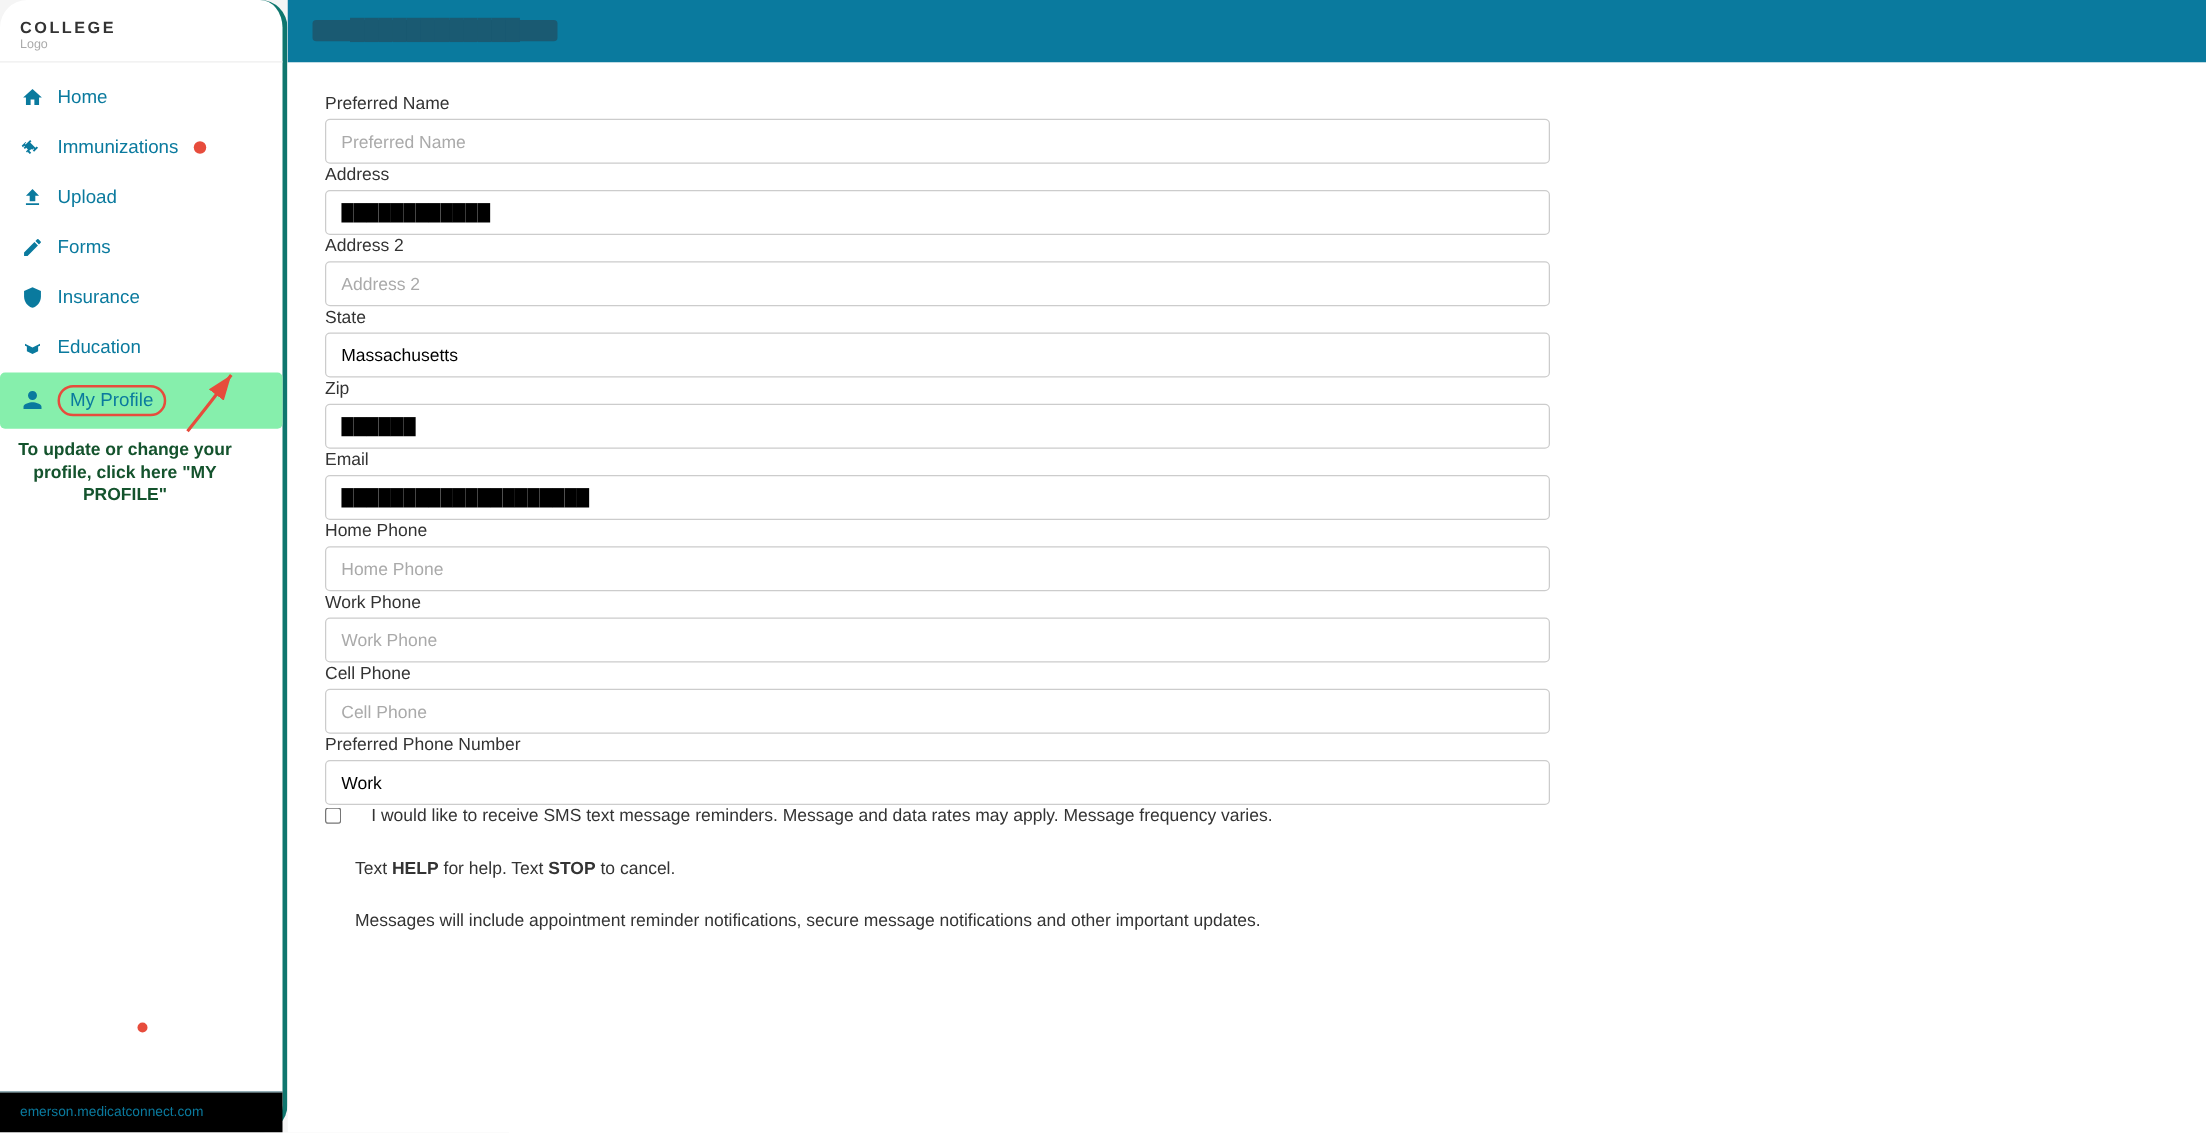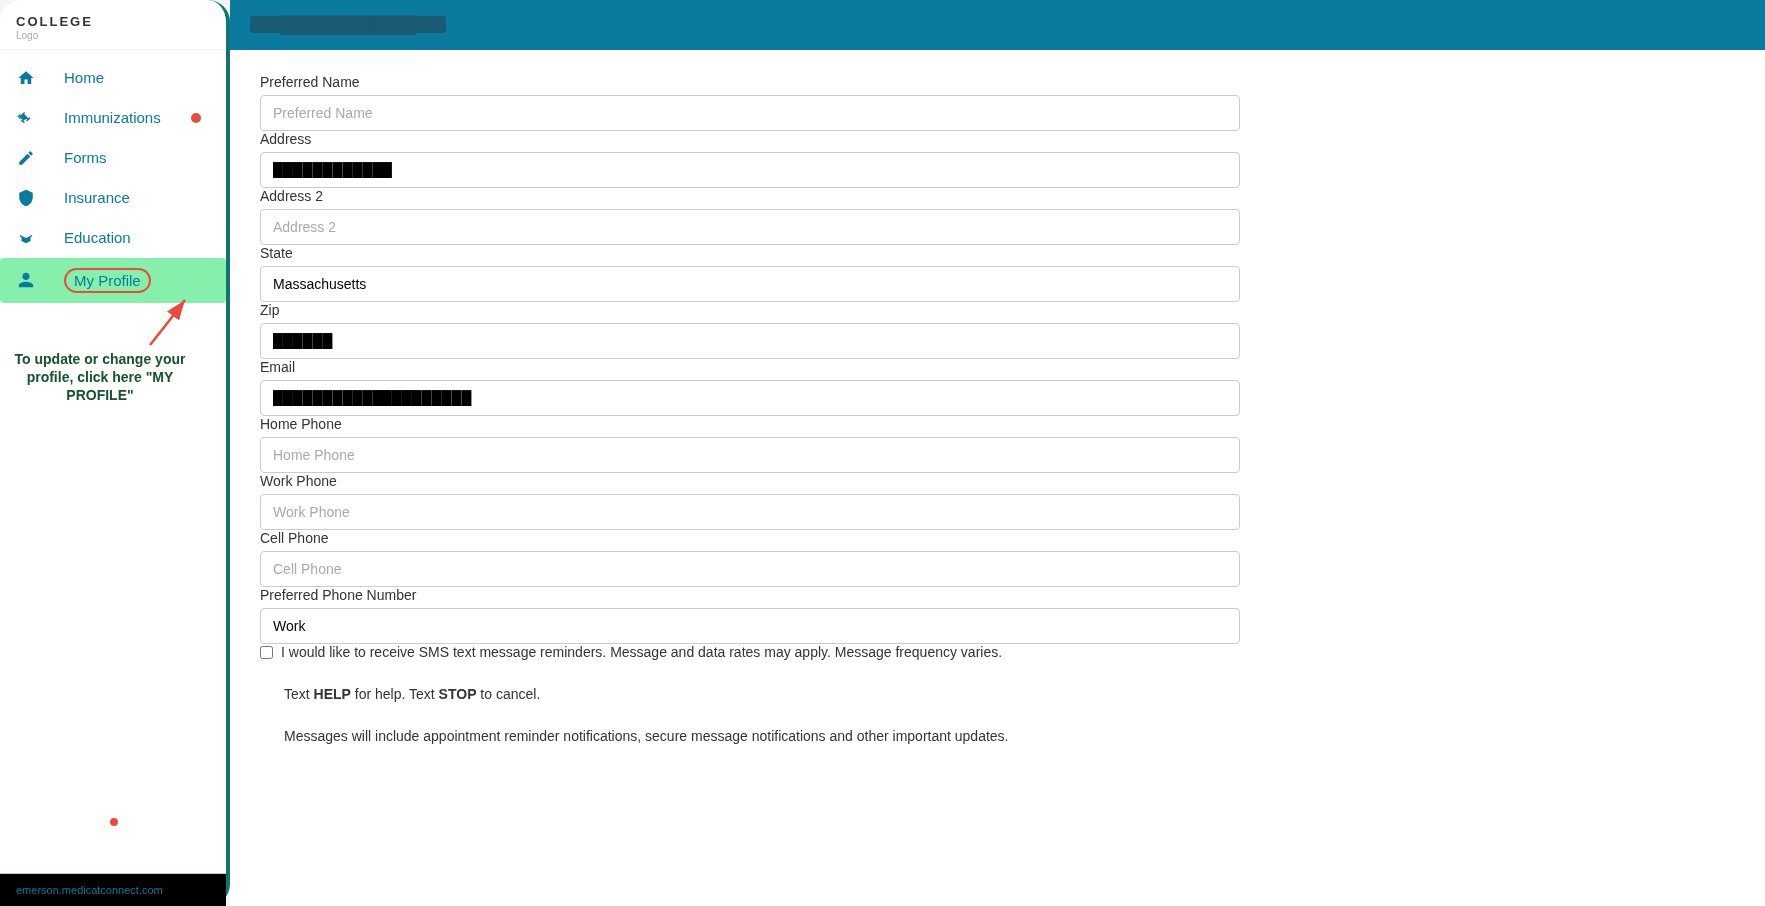--- a/index.html
+++ b/index.html
@@ -41,21 +41,21 @@
       padding-top: 8px;
     }
     .nav-item {
       display: flex;
       align-items: center;
       padding: 10px 16px;
       cursor: pointer;
       color: #0a7a9e;
       font-size: 15px;
       font-weight: 500;
-      gap: 28px;
+      gap: 10px;
       position: relative;
     }
     .nav-item.active {
       background: #86efac;
       border-radius: 4px;
     }
     .nav-icon {
       width: 20px;
       height: 20px;
       display: flex;
@@ -166,21 +166,21 @@
     }
     .form-input::placeholder {
       color: #aaa;
     }
     .form-input.has-value {
       color: #000;
     }
     .checkbox-row {
       display: flex;
       align-items: flex-start;
-      gap: 8px;
+      gap: 24px;
       max-width: 980px;
       margin-bottom: 12px;
     }
     .checkbox-row input[type="checkbox"] {
       margin-top: 2px;
       flex-shrink: 0;
     }
     .checkbox-label {
       font-size: 14px;
       color: #333;
@@ -216,20 +216,28 @@
     <div class="nav-item">
       <span class="nav-icon">
         <svg width="18" height="18" viewBox="0 0 24 24" fill="#0a7a9e">
             <path d="M6.4 17.6L5 16.2l2.1-2.1-1.8-1.8-1.4 1.4-1.4-1.4 1.4-1.4-.7-.7-1.4 1.4-1.4-1.4 4.2-4.2.7.7-1.4 1.4.7.7 4.9-4.9 1.4 1.4-1.4 1.4 5.6 5.6 1.4-1.4 1.4 1.4-4.2 4.2-1.4-1.4 1.4-1.4-.7-.7-1.4 1.4-.7-.7L8.5 15.5l2.1 2.1-1.4 1.4-2.8-2.8z"></path>
           </svg>
       </span>
       <span>Immunizations</span>
       <span class="nav-badge"></span>
     </div>
 
+    <div class="nav-item">
+      <span class="nav-icon">
+        <svg width="18" height="18" viewBox="0 0 24 24" fill="#0a7a9e">
+            <path d="M9 16h6v-6h4l-7-7-7 7h4zm-4 2h14v2H5z"></path>
+          </svg>
+      </span>
+      <span>Upload</span>
+    </div>
 
     <div class="nav-item">
       <span class="nav-icon">
         <svg width="18" height="18" viewBox="0 0 24 24" fill="#0a7a9e">
             <path d="M3 17.25V21h3.75L17.81 9.94l-3.75-3.75L3 17.25zM20.71 7.04a1 1 0 000-1.41l-2.34-2.34a1 1 0 00-1.41 0l-1.83 1.83 3.75 3.75 1.83-1.83z"></path>
           </svg>
       </span>
       <span>Forms</span>
     </div>
 

